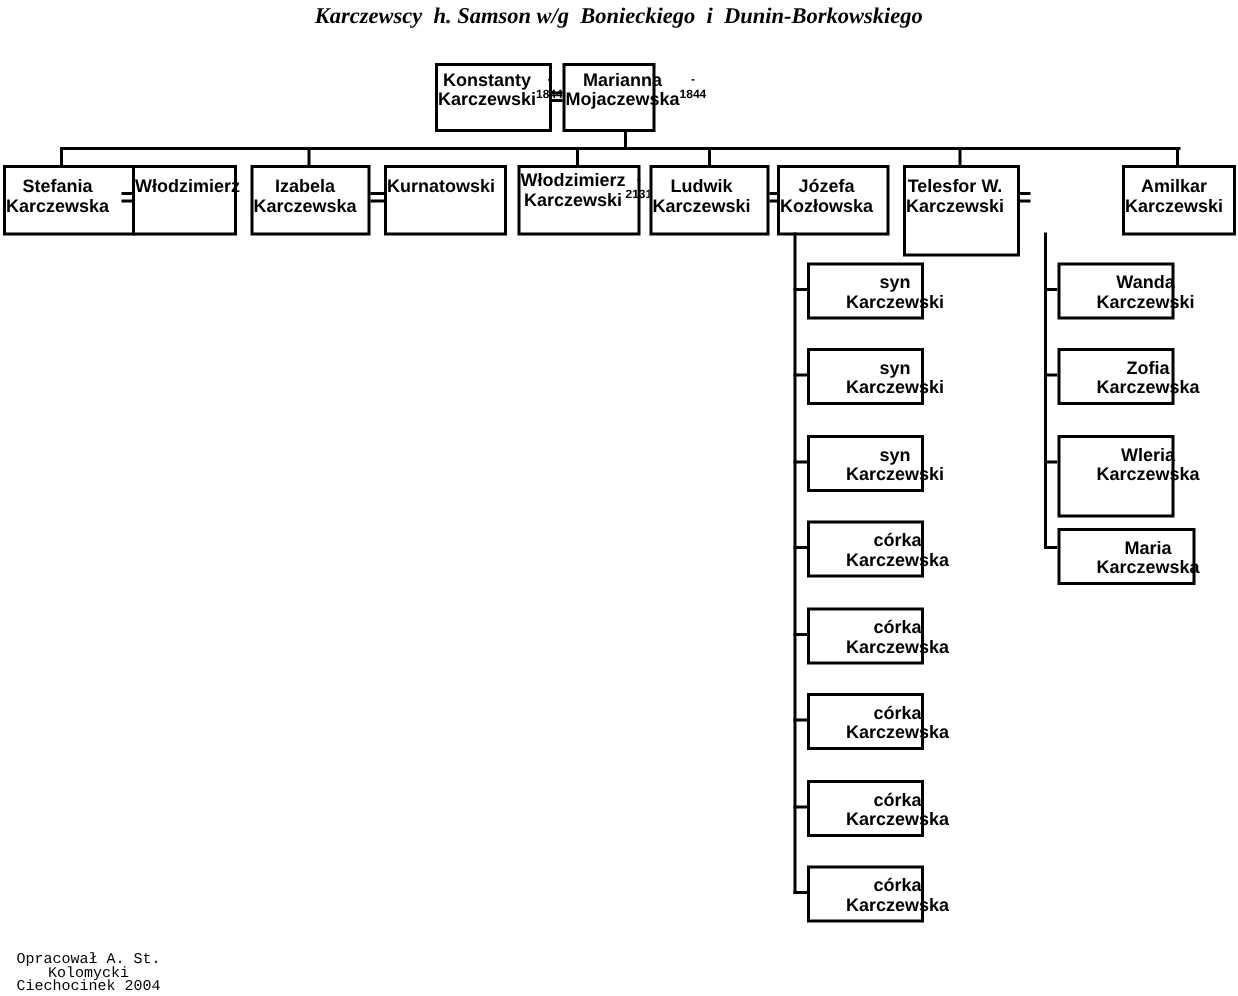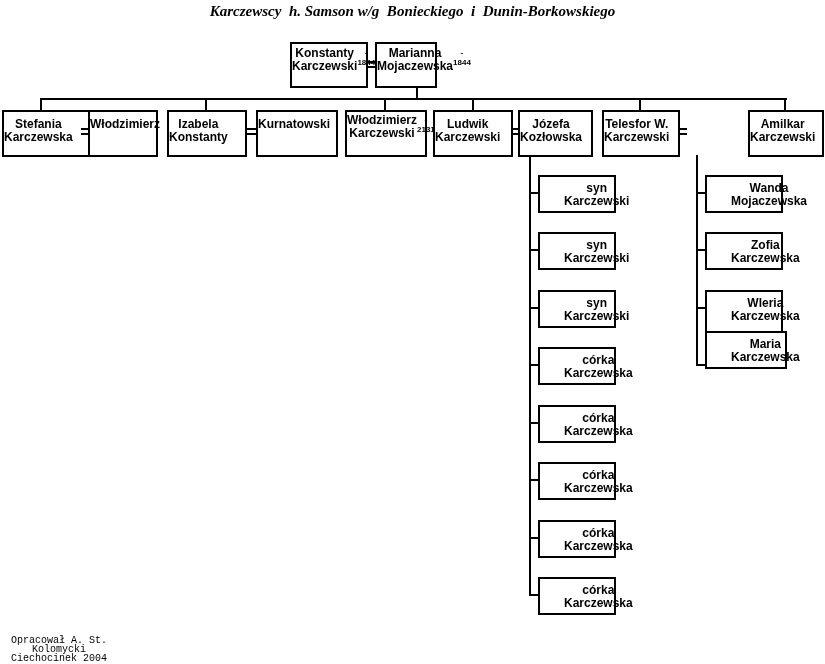--- a/index.html
+++ b/index.html
@@ -53,39 +53,39 @@
 
   <div class="pbox row2" style="left:2px;top:110px;width:89px;height:47px">
     <span class="pname">Stefania
 Karczewska</span>
   </div>
   <div class="pbox row2" style="left:88px;top:110px;width:70px;height:47px">
     <span class="pname">Włodzimierz</span>
   </div>
   <div class="pbox row2" style="left:167px;top:110px;width:80px;height:47px">
     <span class="pname">Izabela
-Konstanty</span>
+Karczewska</span>
   </div>
   <div class="pbox row2" style="left:256px;top:110px;width:82px;height:47px">
     <span class="pname">Kurnatowski</span>
   </div>
   <div class="pbox hasdate" style="left:345px;top:110px;width:82px;height:47px">
     <span class="pname">Włodzimierz
 Karczewski</span>
     <span class="pdate">- 2131</span>
   </div>
   <div class="pbox row2" style="left:433px;top:110px;width:80px;height:47px">
     <span class="pname">Ludwik
 Karczewski</span>
   </div>
   <div class="pbox row2" style="left:518px;top:110px;width:75px;height:47px">
     <span class="pname">Józefa
 Kozłowska</span>
   </div>
-  <div class="pbox row2" style="left:602px;top:110px;width:78px;height:47px">
+  <div class="pbox row2" style="left:602px;top:110px;width:78px;height:61px">
     <span class="pname">Telesfor W.
 Karczewski</span>
   </div>
   <div class="pbox row2" style="left:748px;top:110px;width:76px;height:47px">
     <span class="pname">Amilkar
 Karczewski</span>
   </div>
 
   <div class="line" style="left:81px;top:128px;width:7px;height:2px"></div>
   <div class="line" style="left:81px;top:133px;width:7px;height:2px"></div>
@@ -140,31 +140,31 @@
   </div>
 
   <div class="line" style="left:696px;top:155px;width:2px;height:211px"></div>
   <div class="line" style="left:696px;top:192px;width:9px;height:2px"></div>
   <div class="line" style="left:696px;top:249px;width:9px;height:2px"></div>
   <div class="line" style="left:696px;top:307px;width:9px;height:2px"></div>
   <div class="line" style="left:696px;top:364px;width:9px;height:2px"></div>
 
   <div class="pbox child" style="left:705px;top:175px;width:78px;height:38px">
     <span class="pname">Wanda
-Mojaczewska</span>
+Karczewski</span>
   </div>
   <div class="pbox child" style="left:705px;top:232px;width:78px;height:38px">
     <span class="pname">Zofia
 Karczewska</span>
   </div>
   <div class="pbox child" style="left:705px;top:290px;width:78px;height:55px">
     <span class="pname">Wleria
 Karczewska</span>
   </div>
-  <div class="pbox child" style="left:705px;top:331px;width:82px;height:38px">
+  <div class="pbox child" style="left:705px;top:352px;width:92px;height:38px">
     <span class="pname">Maria
 Karczewska</span>
   </div>
 
   <div class="credit">
     <div>Opracował A. St. Kolomycki</div>
     <div>Ciechocinek 2004</div>
   </div>
 
 </div>

